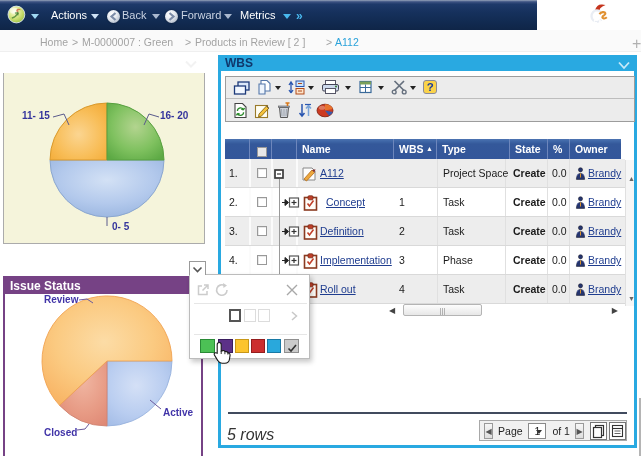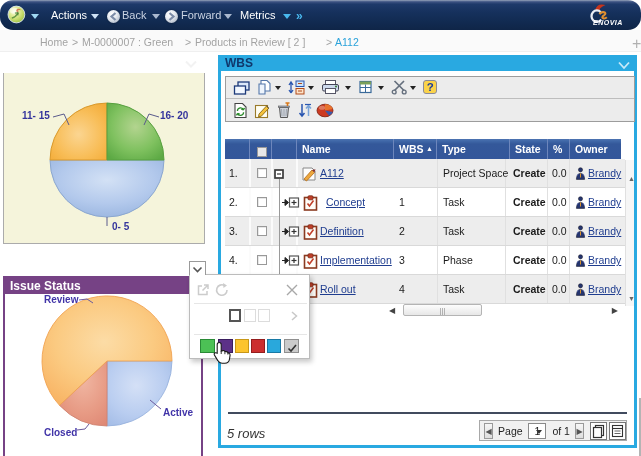--- a/index.html
+++ b/index.html
@@ -1,20 +1,20 @@
 <!DOCTYPE html>
 <html><head>
 <meta charset="utf-8">
 <style>
 *{margin:0;padding:0;box-sizing:border-box;}
 html,body{width:641px;height:456px;background:#fff;font-family:"Liberation Sans",sans-serif;}
 #app{position:relative;width:641px;height:456px;overflow:hidden;background:#fff;font-family:"Liberation Sans",sans-serif;}
 .abs{position:absolute;}
 
-#topbar{left:0;top:0;width:641px;height:30px;background:linear-gradient(180deg,#98a5bb 0%,#3d5383 6%,#1e3a6a 14%,#16315d 40%,#112a50 75%,#0f2547 100%);border-radius:13px;}
+#topbar{left:0;top:0;width:537px;height:30px;background:linear-gradient(180deg,#98a5bb 0%,#3d5383 6%,#1e3a6a 14%,#16315d 40%,#112a50 75%,#0f2547 100%);}
 #topbar .itm{position:absolute;top:9px;font-size:12px;color:#fff;white-space:nowrap;}
 .caret{position:absolute;width:0;height:0;border-left:4px solid transparent;border-right:4px solid transparent;border-top:5px solid #9fd8f2;top:14px;}
 .caretw{border-top-color:#cfe2f5;}
 .navcirc{position:absolute;top:10px;width:13px;height:13px;border-radius:50%;background:radial-gradient(circle at 38% 32%,#ffffff 0%,#e8ecf2 40%,#b9c2cf 75%,#98a4b5 100%);box-shadow:0 0 2px rgba(0,0,0,.4);}
 .navcirc:after{content:"";position:absolute;}
 
 #crumb{left:0;top:30px;width:641px;height:22px;background:#fafafa;border-bottom:1px solid #efefef;font-size:10.5px;color:#a3a3a3;}
 #crumb span{position:relative;top:6px;padding-left:36px;}
 
 #risk{left:3px;top:55px;width:202px;height:189px;}
@@ -37,21 +37,21 @@
 .cb{position:absolute;width:10px;height:10px;background:#fff;border:1px solid #999;box-shadow:inset 1px 1px 0 #e8e8e8;}
 .rowline{position:absolute;left:225px;width:400px;height:1px;background:#d9d9d9;}
 .colsep{position:absolute;top:0;width:2px;height:29px;background:#fbfbfb;}
 
 #vscroll{left:625px;top:160px;width:9px;height:146px;background:#f6f6f6;border-left:1px solid #e0e0e0;}
 #hscroll{left:387px;top:304px;width:233px;height:13px;}
 .sbtn{position:absolute;font-size:8px;color:#444;line-height:13px;}
 #hthumb{position:absolute;left:16px;top:0;width:79px;height:12px;background:linear-gradient(180deg,#fdfdfd,#e7e7e7);border:1px solid #b4b4b4;border-radius:2px;}
 
 #footline{left:228px;top:412px;width:399px;height:1.5px;background:#414b5e;}
-#rowslbl{left:227px;top:426px;font-size:13px;font-style:italic;color:#333;}
+#rowslbl{left:227px;top:426px;font-size:16px;font-style:italic;color:#333;}
 #pager{left:479px;top:420px;width:148px;height:21px;background:#f1f1f1;border:1px solid #a8a8a8;display:flex;align-items:center;font-size:10.5px;color:#222;white-space:nowrap;}
 .pbtn{width:15px;height:16px;background:linear-gradient(180deg,#f6f6f6,#dedede);border:1px solid #9a9a9a;font-size:8px;color:#555;text-align:center;line-height:16px;}
 #pginput{width:28px;height:16px;background:#fff;border:1px solid #8a8a8a;font-size:10.5px;position:relative;line-height:15px;padding-left:7px;}
 #pginput .dd{position:absolute;right:3px;top:6px;width:0;height:0;border-left:3.5px solid transparent;border-right:3.5px solid transparent;border-top:4px solid #333;}
 
 #ptab{left:189px;top:261px;width:17px;height:14px;background:#fff;border:1px solid #9a9a9a;border-bottom:none;z-index:30;}
 #popup{left:189px;top:274px;width:121px;height:85px;background:#fff;border:1px solid #bcbcbc;box-shadow:2px 3px 5px rgba(0,0,0,.22);z-index:29;}
 .phr{position:absolute;left:4px;width:113px;height:1px;background:#e6e6e6;}
 .sq{position:absolute;width:12px;height:13px;background:#fff;}
 .csq{position:absolute;width:15px;height:14px;top:64px;box-sizing:border-box;}

